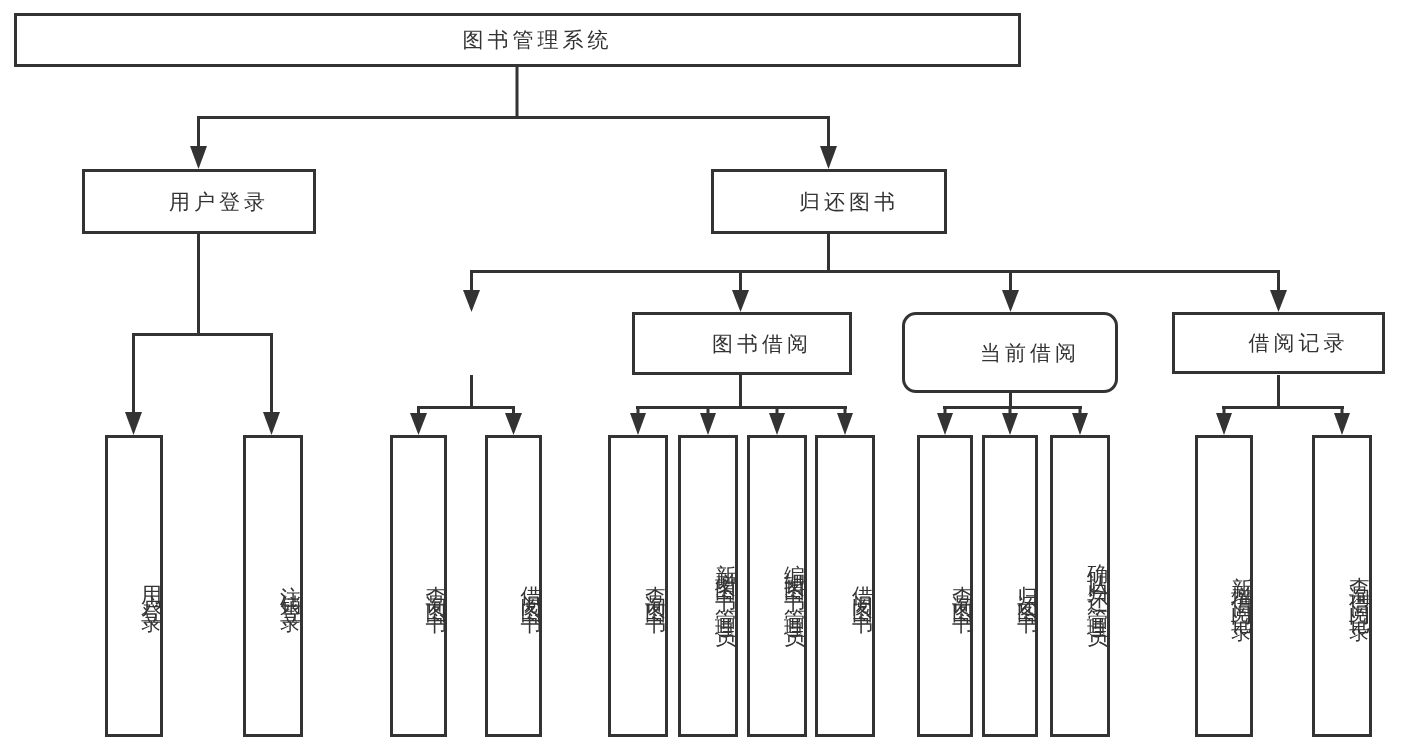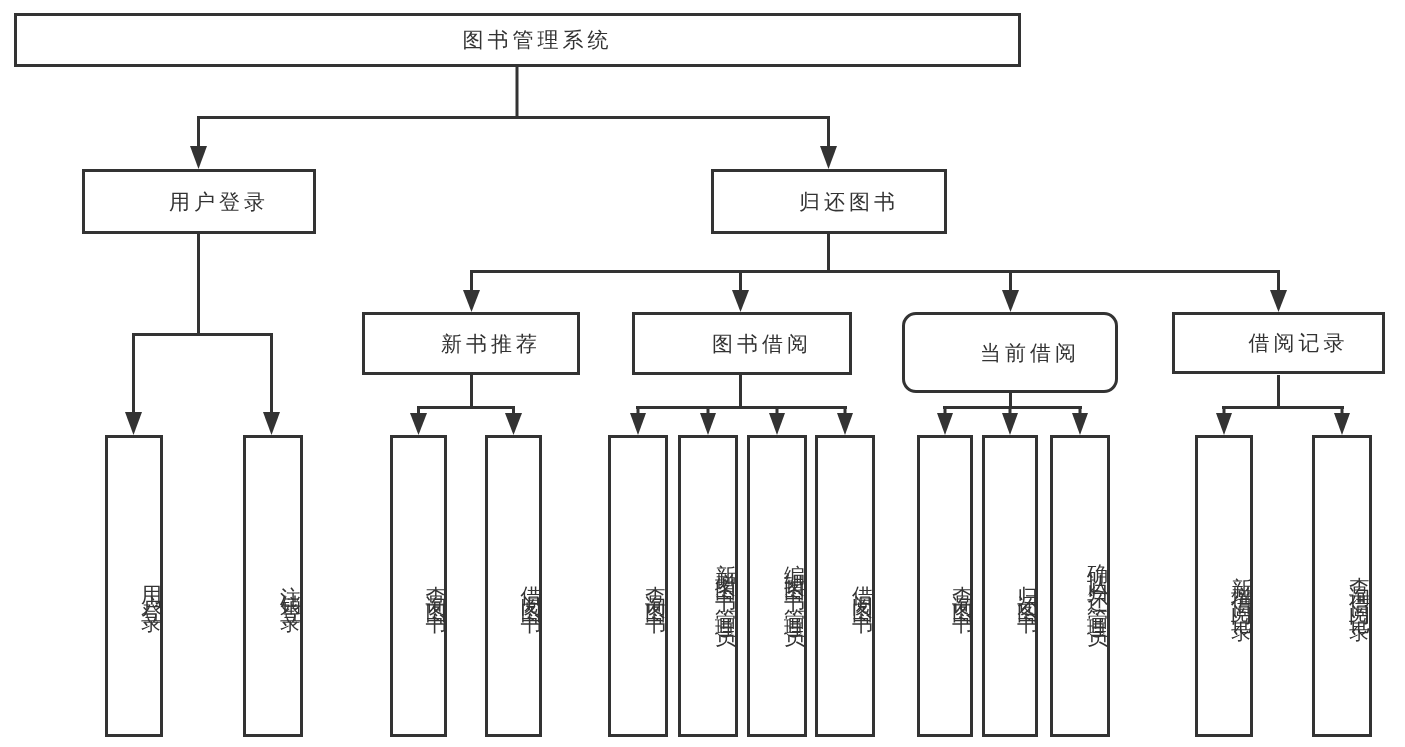--- a/index.html
+++ b/index.html
@@ -123,23 +123,20 @@
     <span>图书管理系统</span>
   </div>
 
   <div class="box" style="left:82px; top:169px; width:234px; height:65px;">
     <span>用户登录</span>
   </div>
   <div class="box" style="left:711px; top:169px; width:236px; height:65px;">
     <span>归还图书</span>
   </div>
 
-  <div class="box" style="left:362px; top:312px; width:218px; height:63px;">
-    <span>新书推荐</span>
-  </div>
   <div class="box" style="left:632px; top:312px; width:220px; height:63px;">
     <span>图书借阅</span>
   </div>
   <div class="box" style="left:902px; top:312px; width:216px; height:81px;border-radius:14px;">
     <span>当前借阅</span>
   </div>
   <div class="box" style="left:1172px; top:312px; width:213px; height:62px;">
     <span>借阅记录</span>
   </div>
 

